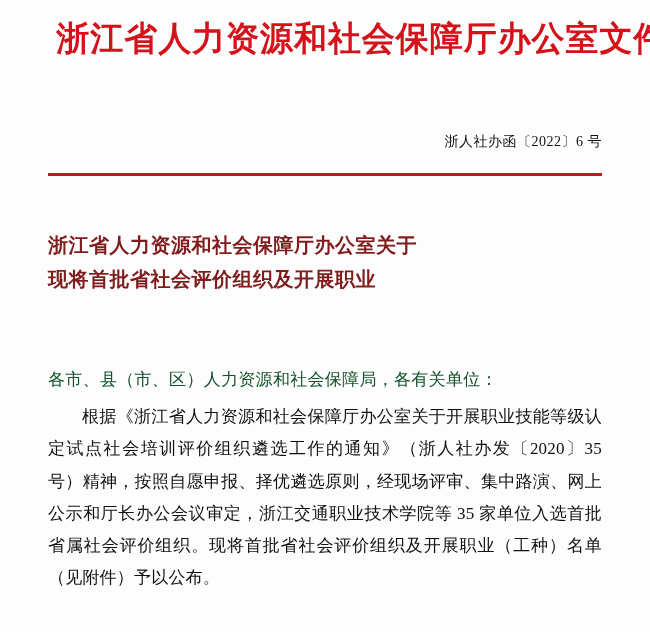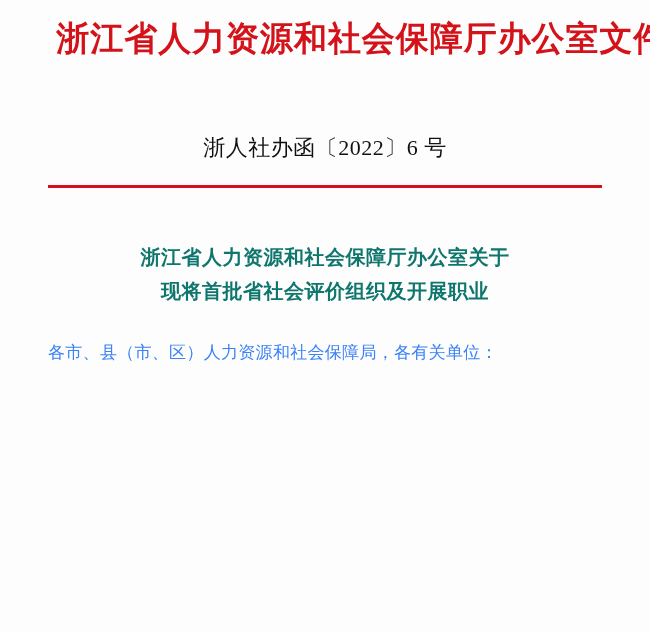--- a/index.html
+++ b/index.html
@@ -29,48 +29,48 @@
     color: #d4121a;
     font-weight: bold;
     font-size: 34px;
     letter-spacing: 1px;
     line-height: 1.25;
     white-space: nowrap;
     font-family: "Liberation Serif", "DejaVu Serif", serif;
     transform: scaleX(0.97);
   }
   .doc-number {
-    text-align: center;
-    font-size: 22px;
+    text-align: right;
+    font-size: 14px;
     color: #111111;
     margin-top: 72px;
     letter-spacing: 0.5px;
   }
   .red-rule {
     margin-top: 22px;
     height: 3px;
     background: #d4121a;
     width: 100%;
   }
   .doc-title {
-    text-align: center;
+    text-align: left;
     font-size: 20px;
     font-weight: bold;
-    color: #0f766e;
+    color: #7f1d1d;
     line-height: 1.7;
     margin-top: 52px;
     letter-spacing: 0.5px;
   }
   .doc-title .line {
     display: block;
   }
   .salutation {
     font-size: 17px;
-    color: #3b82f6;
-    margin-top: 29px;
+    color: #14532d;
+    margin-top: 68px;
     line-height: 1.85;
     letter-spacing: 0.3px;
   }
   .body-para {
     font-size: 17px;
     color: #101010;
     line-height: 1.9;
     letter-spacing: 0.2px;
     text-align: justify;
     text-justify: inter-character;
@@ -91,14 +91,15 @@
 
   <div class="red-rule"></div>
 
   <div class="doc-title">
     <span class="line">浙江省人力资源和社会保障厅办公室关于</span>
     <span class="line">现将首批省社会评价组织及开展职业</span>
   </div>
 
   <div class="salutation">各市、县（市、区）人力资源和社会保障局，各有关单位：</div>
 
+  <div class="body-para">根据《浙江省人力资源和社会保障厅办公室关于开展职业技能等级认定试点社会培训评价组织遴选工作的通知》（浙人社办发〔2020〕35 号）精神，按照自愿申报、择优遴选原则，经现场评审、集中路演、网上公示和厅长办公会议审定，浙江交通职业技术学院等 35 家单位入选首批省属社会评价组织。现将首批省社会评价组织及开展职业（工种）名单（见附件）予以公布。</div>
 
 </div>
 
 </body></html>

